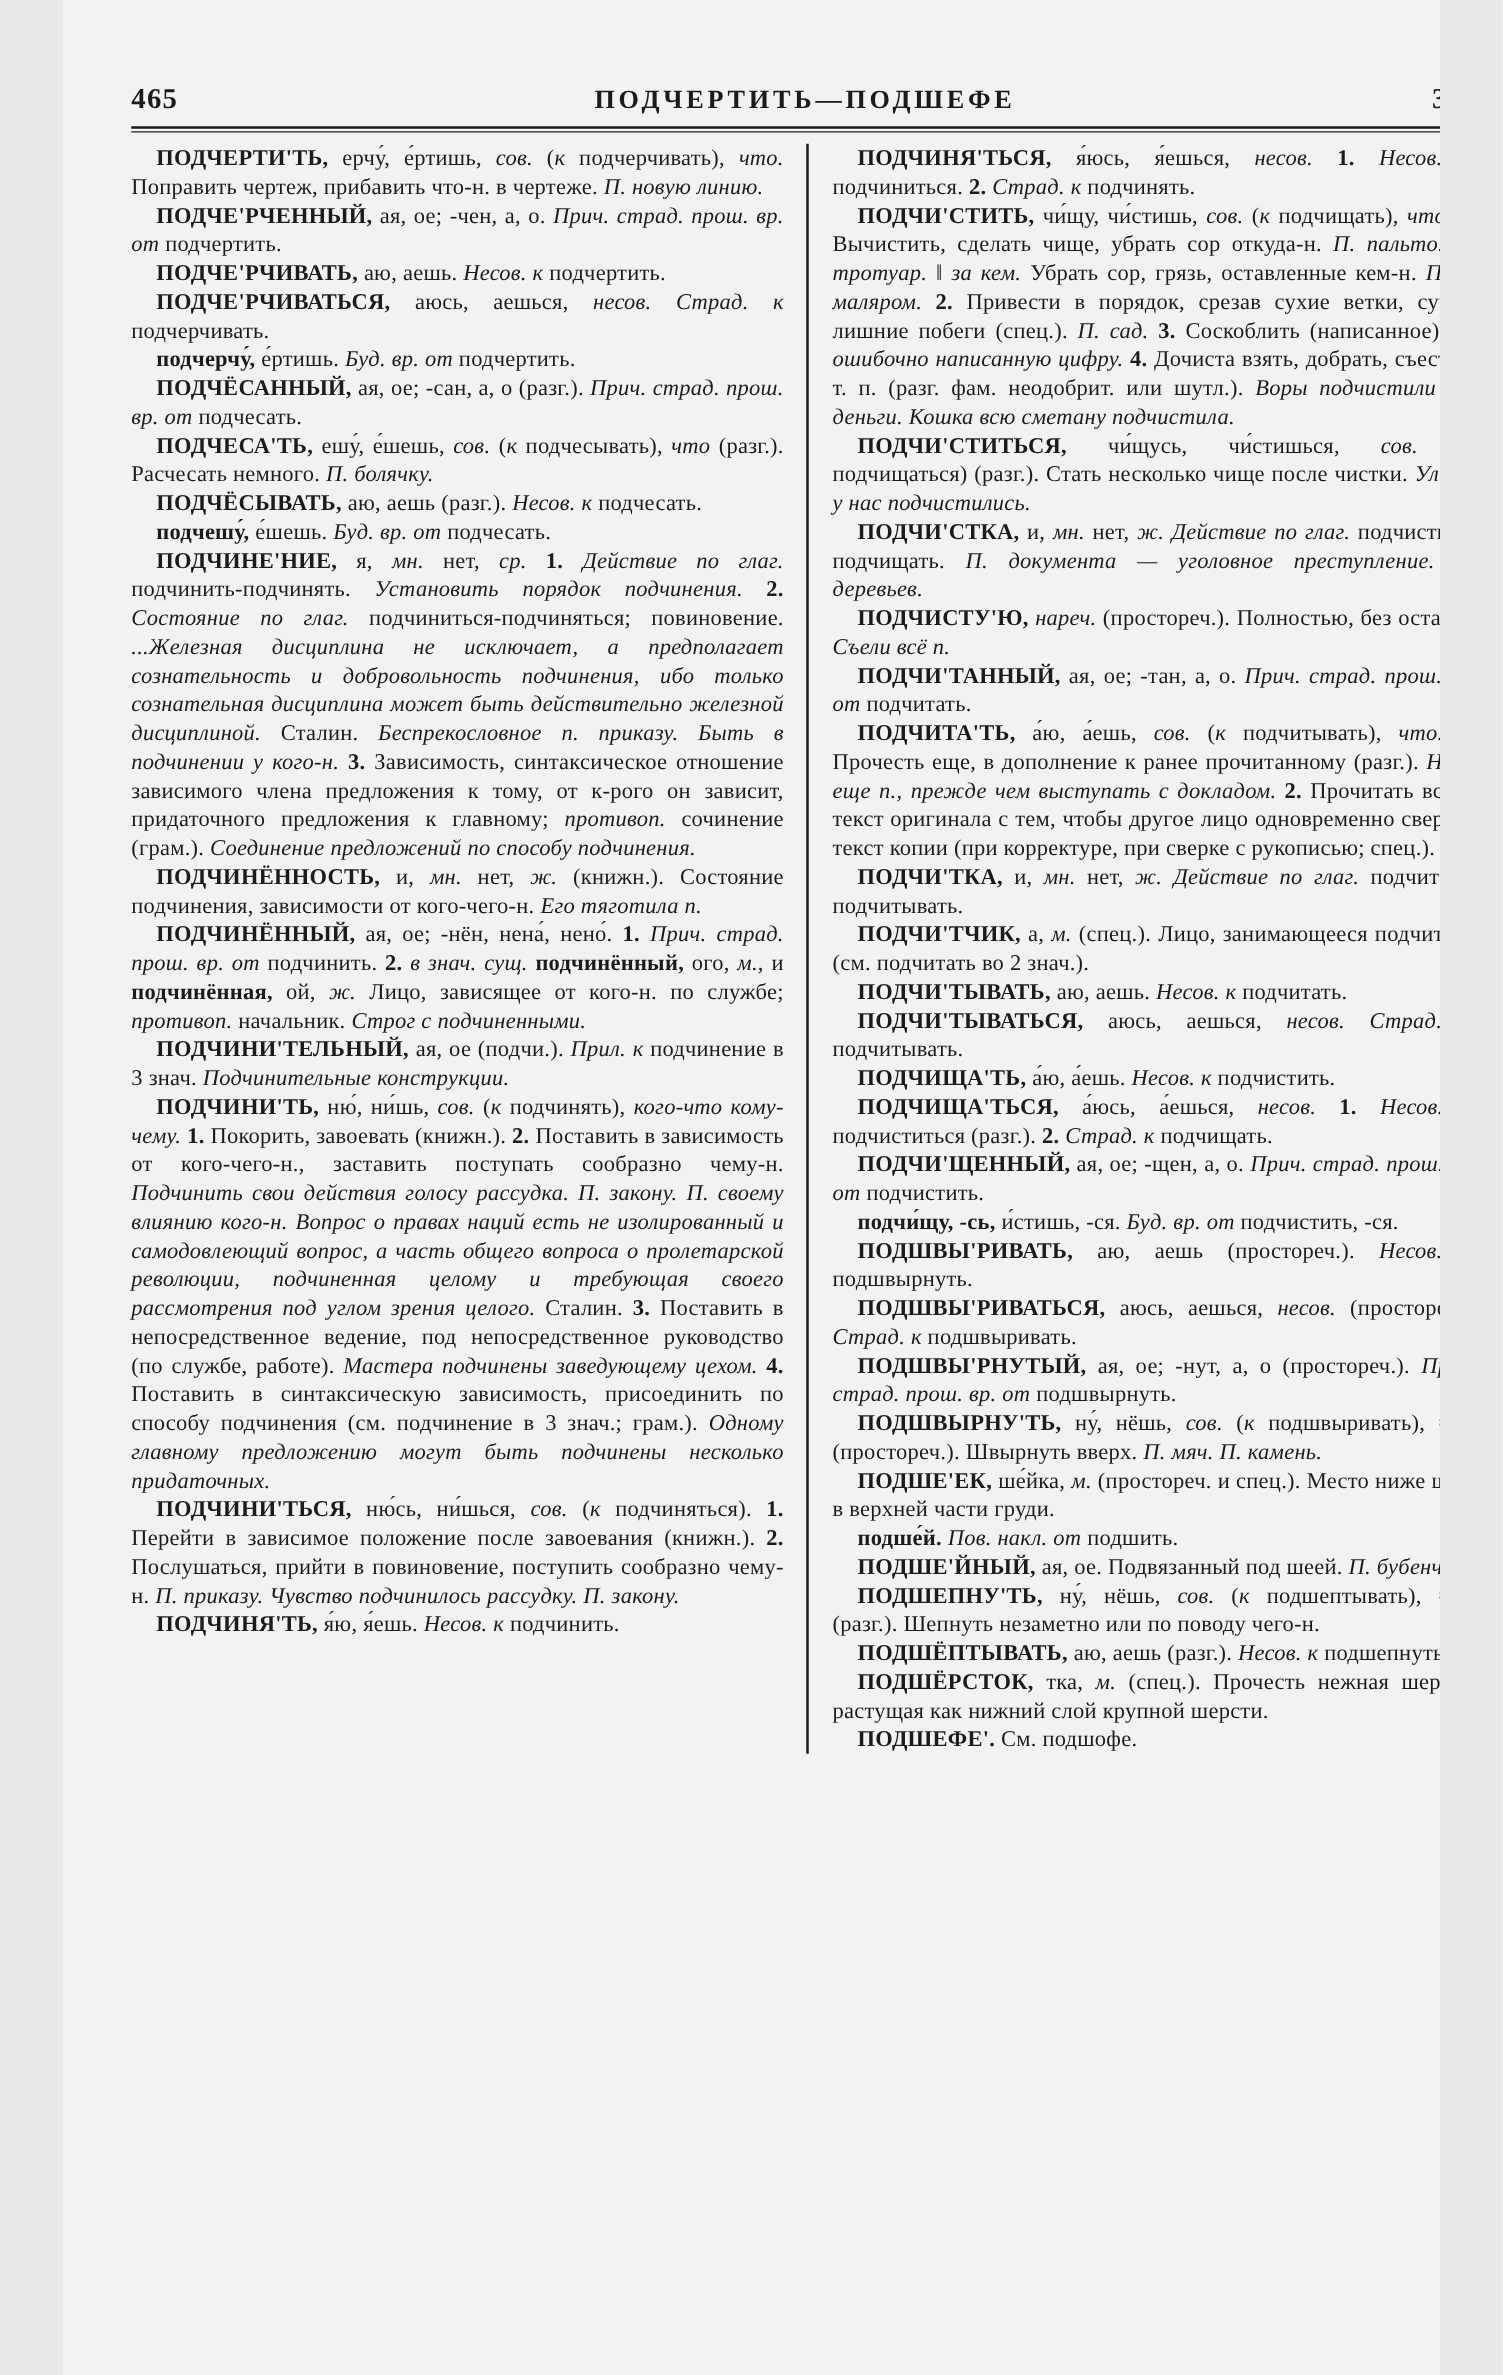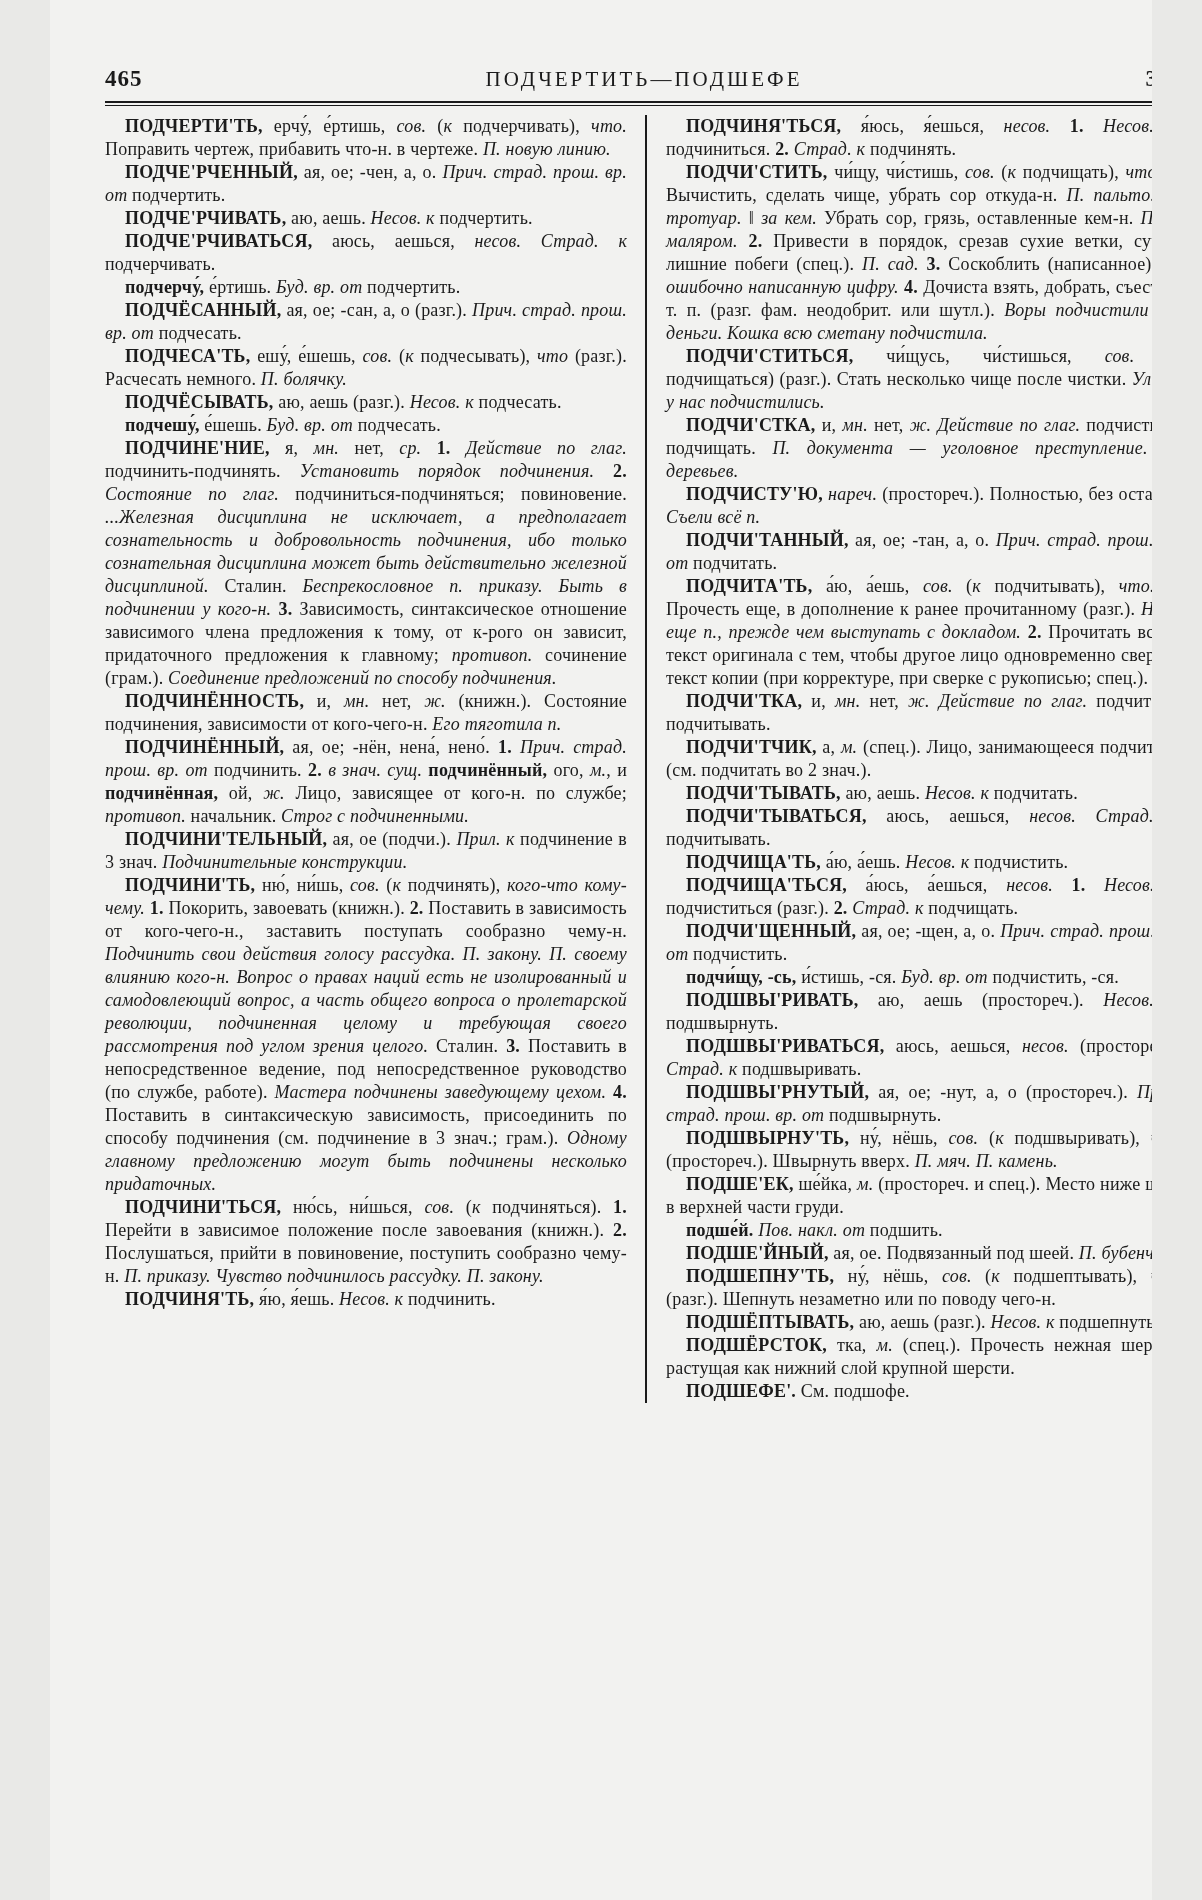--- a/index.html
+++ b/index.html
@@ -24,21 +24,21 @@
     width: 130px;
     font-size: 23px;
     font-weight: bold;
     letter-spacing: 1px;
   }
   .pagenum.right { text-align: right; }
   .running-title {
     flex: 1;
     text-align: center;
     font-size: 21px;
-    font-weight: normal;
+    font-weight: bold;
     letter-spacing: 3px;
     white-space: nowrap;
   }
   .rule {
     width: 1078px;
     height: 5px;
     margin-top: 9px;
     border-top: 2px solid #1b1b1b;
     border-bottom: 1px solid #1b1b1b;
     box-sizing: border-box;

